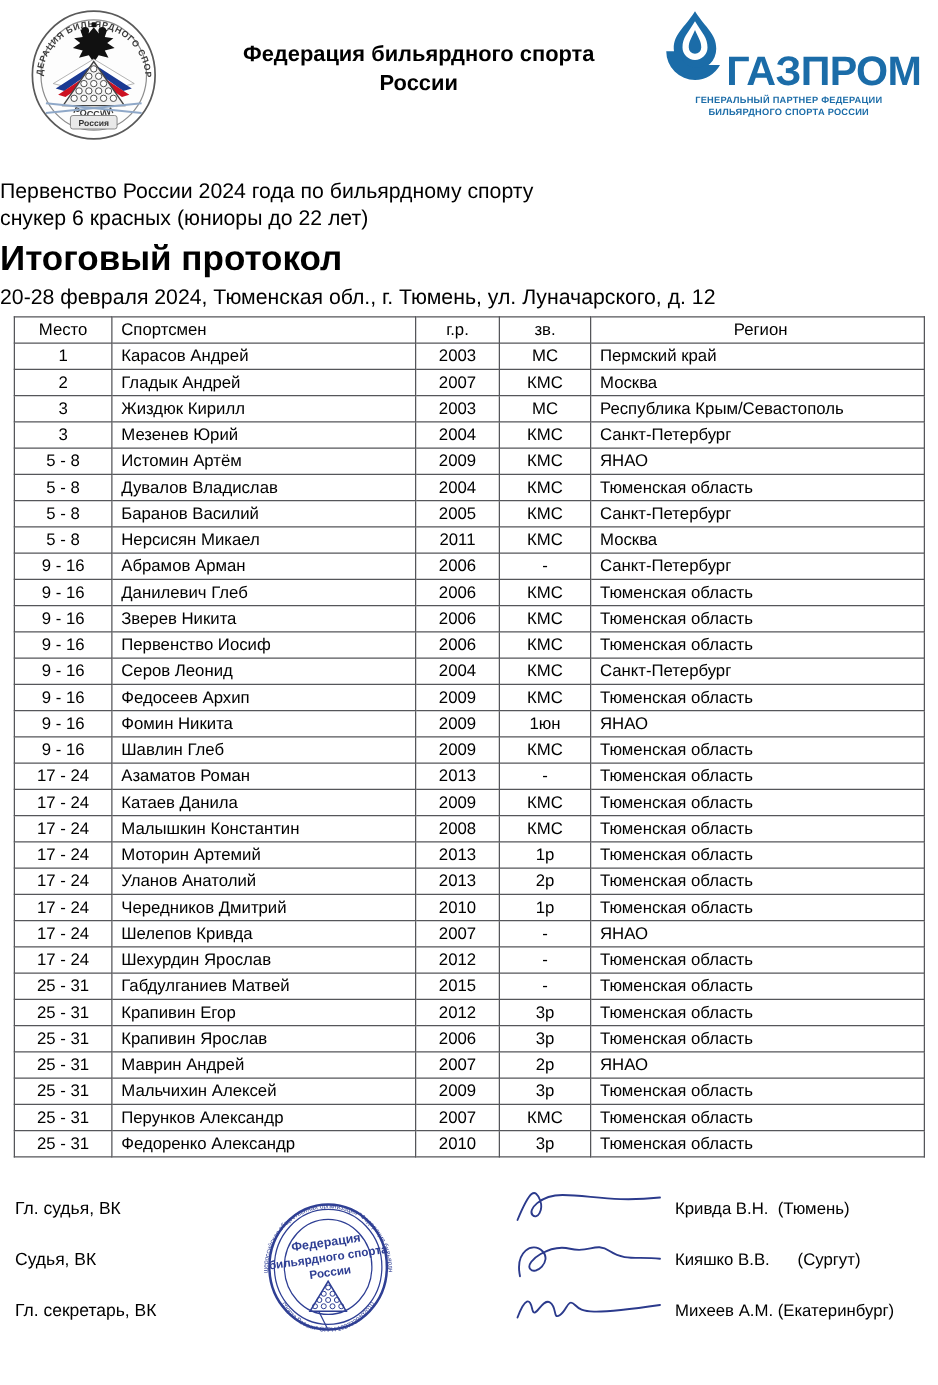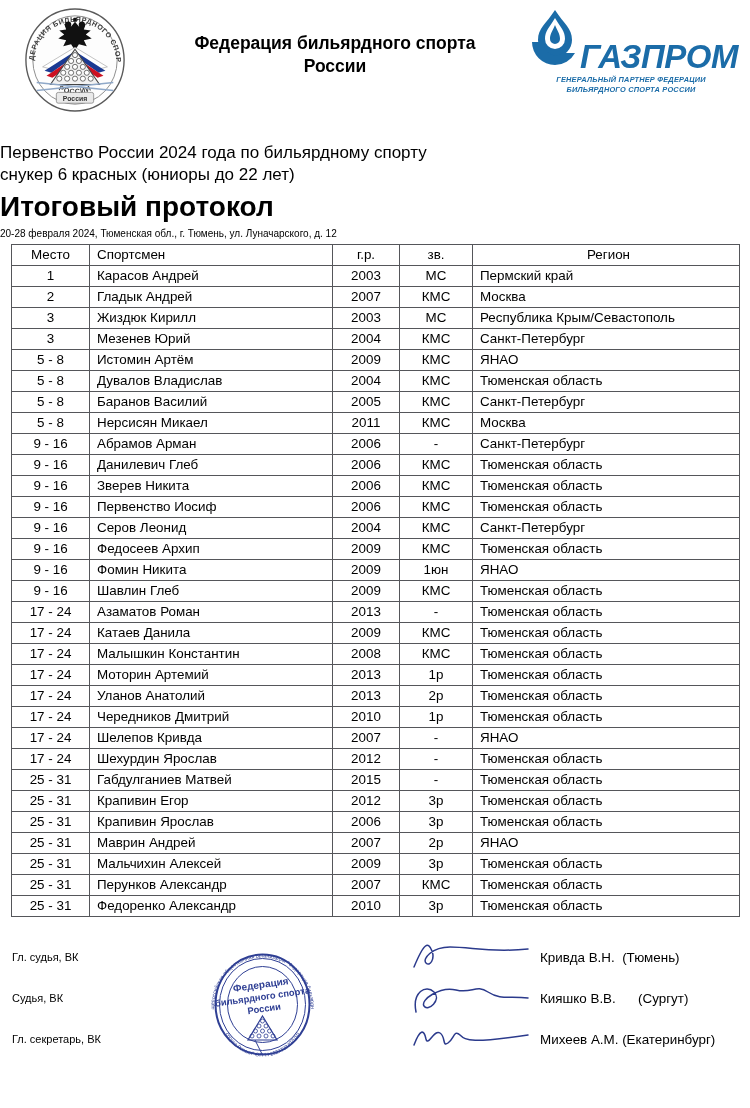--- a/index.html
+++ b/index.html
@@ -47,21 +47,20 @@
     letter-spacing: 0px;
   }
   .gazprom-wrap {
     width: 230px;
     padding-top: 6px;
     padding-right: 8px;
     box-sizing: border-box;
     display: flex;
     flex-direction: column;
     align-items: center;
-    font-style: italic;
   }
   .gz-main {
     display: flex;
     align-items: flex-end;
     height: 62px;
   }
   .gz-wordmark {
     font-size: 33px;
     font-weight: bold;
     color: #1b6ca8;
@@ -87,21 +86,21 @@
     font-size: 17px;
     line-height: 1.32;
   }
   .doc-title {
     font-size: 28px;
     font-weight: bold;
     margin-top: 4px;
     letter-spacing: 0px;
   }
   .venue-line {
-    font-size: 10px;
+    font-size: 17px;
     margin-top: 5px;
     margin-bottom: 5px;
   }
 
   
   .results-table {
     border-collapse: collapse;
     width: 728px;
     margin: 0 11px;
     table-layout: fixed;
@@ -136,21 +135,21 @@
     position: relative;
   }
   .sig-row {
     display: flex;
     align-items: center;
     height: 41px;
   }
   .sig-role {
     width: 200px;
     padding-left: 12px;
-    font-size: 11px;
+    font-size: 14px;
     box-sizing: border-box;
   }
   .sig-gap { width: 210px; }
   .sig-mark {
     width: 130px;
     position: relative;
     height: 40px;
   }
   .sig-person {
     font-size: 13.4px;

